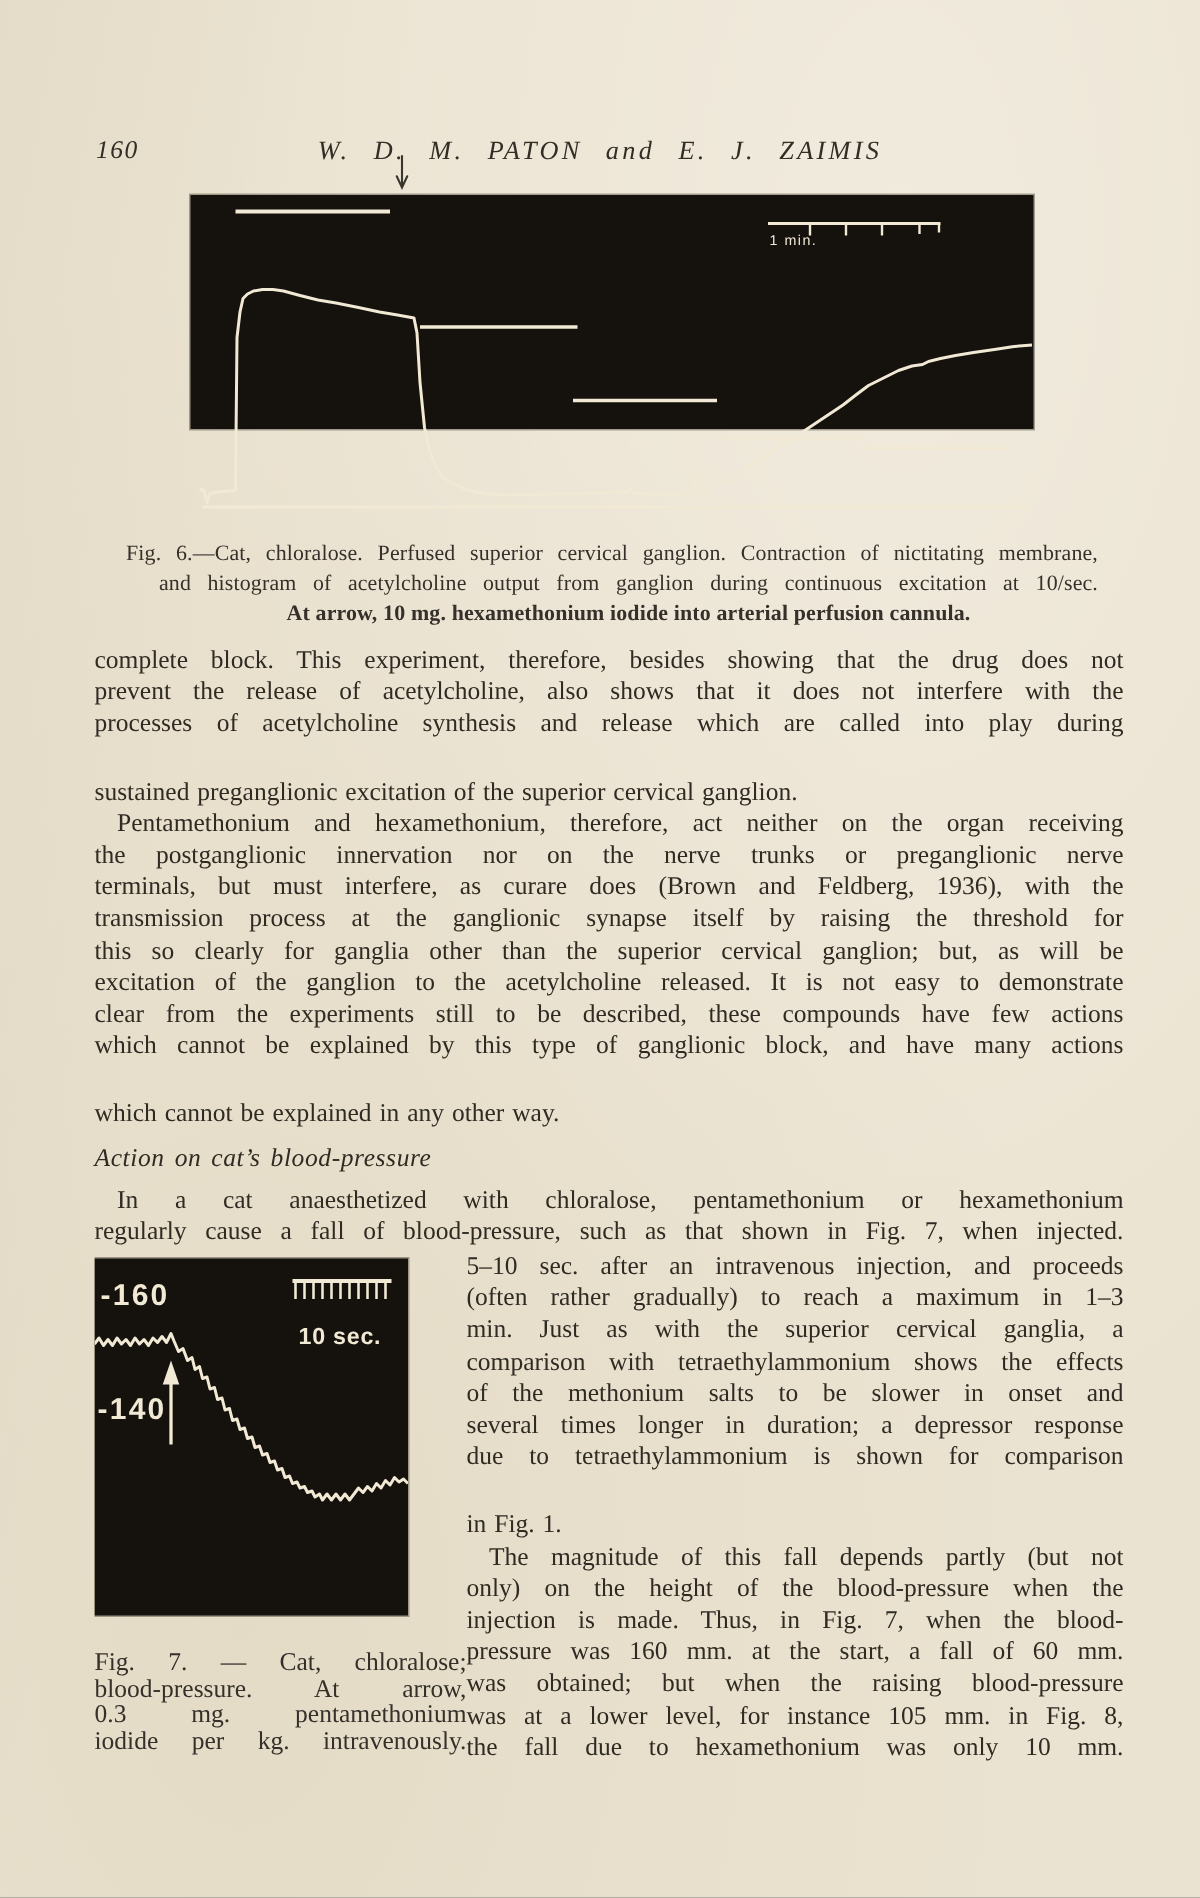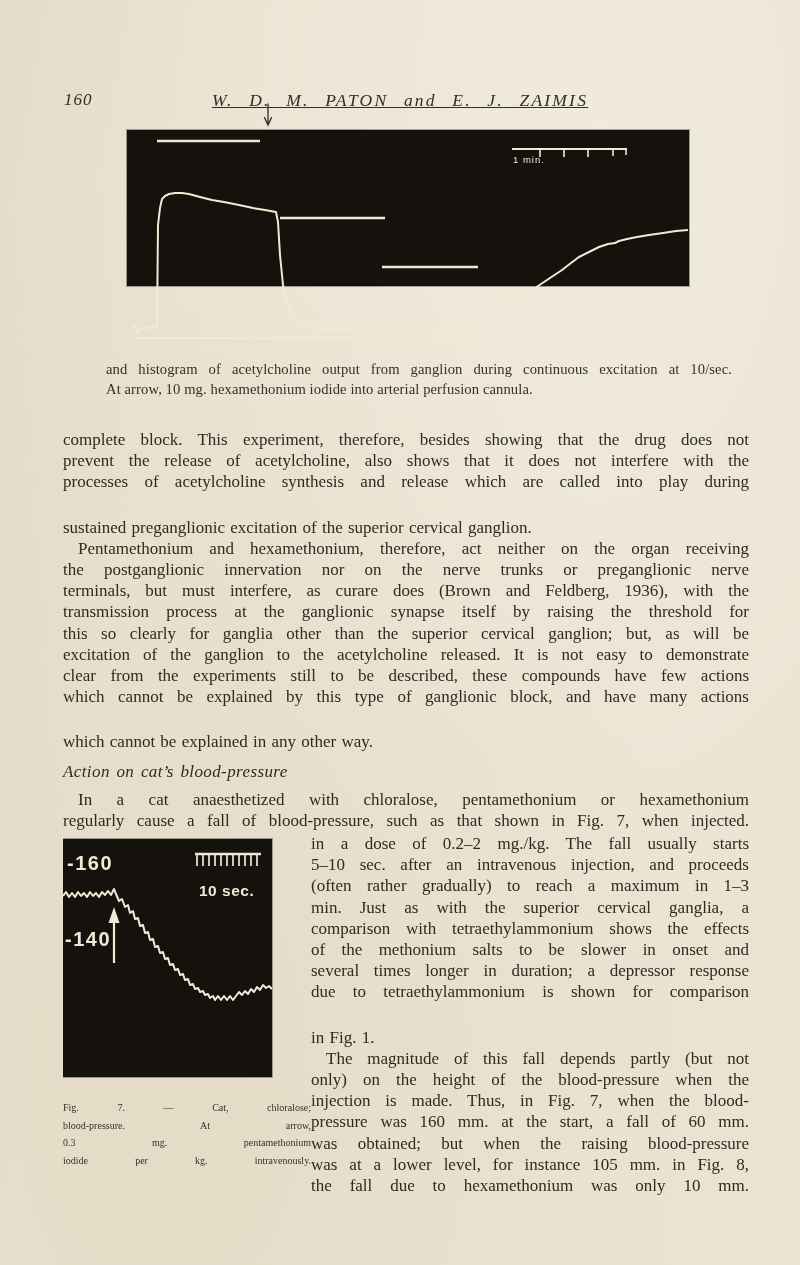--- a/index.html
+++ b/index.html
@@ -13,52 +13,52 @@
       radial-gradient(ellipse at 20% 85%, rgba(170,150,110,0.10), rgba(0,0,0,0) 60%),
       #ebe3d1;
     font-family:"Liberation Serif","DejaVu Serif",serif;
     color:#322e26;
     overflow:hidden;
   }
   .runhead{position:absolute;top:90px;left:0;width:100%;height:22px;}
   .pagenum{position:absolute;left:64px;top:0;font-size:17px;letter-spacing:1px;font-style:italic;}
   .headtitle{
     display:block;text-align:center;font-style:italic;font-size:17.5px;
-    letter-spacing:2.2px;word-spacing:9px;white-space:nowrap;text-decoration:underline;
+    letter-spacing:2.2px;word-spacing:9px;white-space:nowrap;
   }
   .inj-arrow{position:absolute;left:261px;top:103px;}
   .fig6{
     position:absolute;left:127px;top:130px;width:562px;height:156px;
     background:#15120e;box-shadow:0 0 0 1px rgba(20,16,10,0.35);
   }
   .fig6 svg,.fig7 svg{display:block;}
   .fig6cap{
     position:absolute;left:84px;top:359px;width:648px;
     font-size:14.6px;line-height:20px;letter-spacing:0.1px;color:#35302a;
   }
   .fig6cap .c1{text-align:justify;text-align-last:justify;}
   .fig6cap .c2{text-align:justify;text-align-last:justify;padding-left:22px;}
-  .fig6cap .c3{text-align:left;padding-left:22px;}
+  .fig6cap .c3{text-align:center;padding-left:22px;font-weight:bold;}
   .bodycol{position:absolute;left:63px;top:429px;width:686px;}
   .bl{font-size:17px;line-height:21.2px;word-spacing:1px;color:#2f2b23;}
   .jl{text-align:justify;text-align-last:justify;}
   .ll{text-align:left;margin-top:24px;}
   .ind{text-indent:15px;}
   .secthead{
     text-align:left;font-style:italic;font-size:17px;
     margin:9px 0 7px 0;letter-spacing:0.4px;word-spacing:2px;color:#2f2b23;
   }
   .figblock{overflow:hidden;}
   .fig7wrap{float:left;width:248px;margin:8px 0 0 0;}
   .fig7{
     width:209px;height:238px;background:#15120e;
     box-shadow:0 0 0 1px rgba(20,16,10,0.35);
   }
   .fig7cap{
-    margin-top:22px;width:248px;font-size:10px;line-height:17.6px;color:#35302a;
+    margin-top:22px;width:248px;font-size:17px;line-height:17.6px;color:#35302a;
   }
   .fig7cap div{text-align:justify;text-align-last:justify;}
   .rcol{margin-left:248px;width:438px;padding-top:2px;}
   .trace{stroke:#f1e9d4;fill:none;}
   .figtext{fill:#f1e9d4;font-family:"Liberation Sans","DejaVu Sans",sans-serif;}
 </style>
 </head>
 <body>
 
 <div class="page">
@@ -96,20 +96,21 @@
       <path d="M153,88 H258" class="trace" stroke-width="2.4"></path>
       <path d="M255,137 H351" class="trace" stroke-width="2.4"></path>
       <path d="M350,162 H448" class="trace" stroke-width="2.4"></path>
       <path d="M448,169 H546" class="trace" stroke-width="2.4"></path>
 
       <path d="M8,208 H559" class="trace" stroke-width="2.2"></path>
     </svg>
   </div>
 
   <div class="fig6cap">
+    <div class="c1">Fig. 6.—Cat, chloralose.  Perfused superior cervical ganglion.   Contraction of nictitating membrane,</div>
     <div class="c2">and histogram of acetylcholine output from ganglion during continuous excitation at 10/sec.</div>
     <div class="c3">At arrow, 10 mg. hexamethonium iodide into arterial perfusion cannula.</div>
   </div>
 
   <div class="bodycol">
 
     <div>
       <div class="bl jl">complete block.  This experiment, therefore, besides showing that the drug does not</div>
       <div class="bl jl">prevent the release of acetylcholine, also shows that it does not interfere with the</div>
       <div class="bl jl">processes of acetylcholine synthesis and release which are called into play during</div>
@@ -165,21 +166,20 @@
         </div>
         <div class="fig7cap">
           <div>Fig.  7. — Cat,  chloralose;</div>
           <div>blood-pressure.  At  arrow,</div>
           <div>0.3  mg.  pentamethonium</div>
           <div>iodide per kg. intravenously.</div>
         </div>
       </div>
 
       <div class="rcol">
-        <div class="bl jl">in a dose of 0.2–2 mg./kg.  The fall usually starts</div>
         <div class="bl jl">5–10 sec. after an intravenous injection, and proceeds</div>
         <div class="bl jl">(often rather gradually) to reach a maximum in 1–3</div>
         <div class="bl jl">min.  Just as with the superior cervical ganglia, a</div>
         <div class="bl jl">comparison with tetraethylammonium shows the effects</div>
         <div class="bl jl">of the methonium salts to be slower in onset and</div>
         <div class="bl jl">several times longer in duration;  a depressor response</div>
         <div class="bl jl">due to tetraethylammonium is shown for comparison</div>
         <div class="bl ll">in Fig. 1.</div>
         <div class="bl jl ind">The magnitude of this fall depends partly (but not</div>
         <div class="bl jl">only) on the height of the blood-pressure when the</div>

